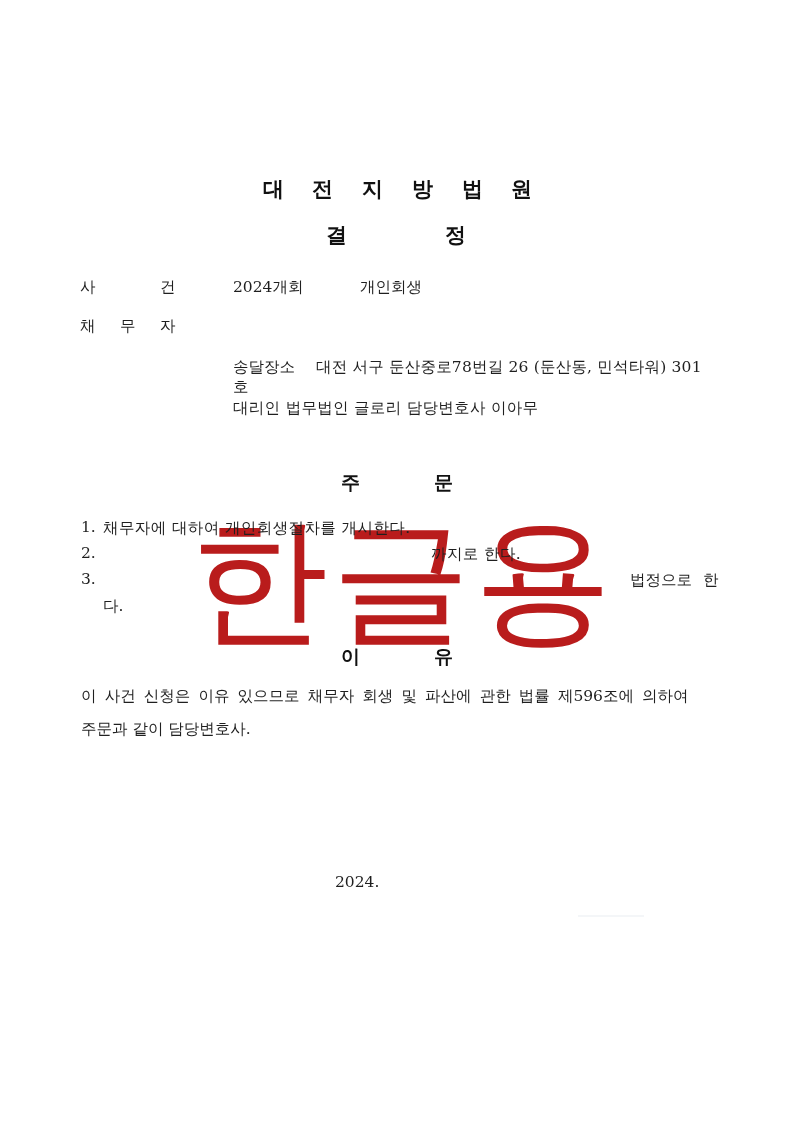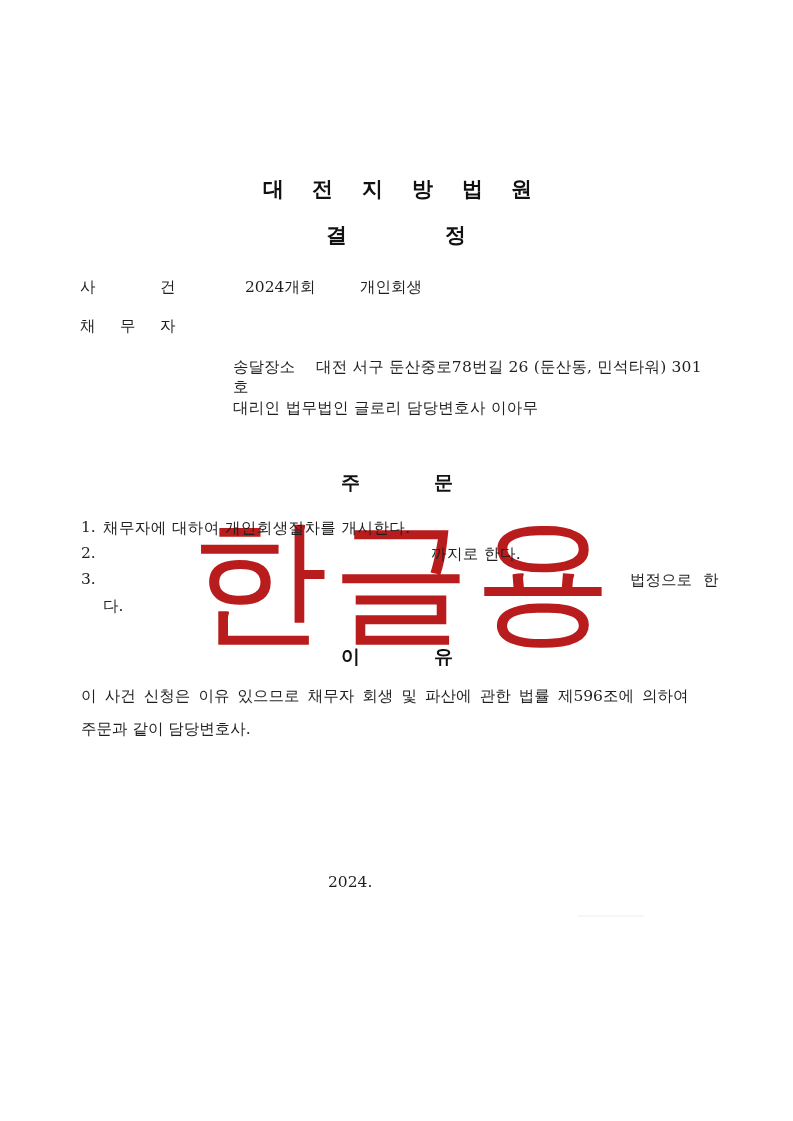--- a/index.html
+++ b/index.html
@@ -75,21 +75,21 @@
   <span class="abs title" style="left:362px; top:175px;">지</span>
   <span class="abs title" style="left:412px; top:175px;">방</span>
   <span class="abs title" style="left:462px; top:175px;">법</span>
   <span class="abs title" style="left:511px; top:175px;">원</span>
 
   <span class="abs title" style="left:326px; top:221px;">결</span>
   <span class="abs title" style="left:445px; top:221px;">정</span>
 
   <span class="abs body-text" style="left:80px; top:277px;">사</span>
   <span class="abs body-text" style="left:160px; top:277px;">건</span>
-  <span class="abs body-text" style="left:233px; top:277px;margin-left:12px;">2024개회</span>
+  <span class="abs body-text" style="left:233px; top:277px;">2024개회</span>
   <span class="abs body-text" style="left:360px; top:277px;">개인회생</span>
 
   <span class="abs body-text" style="left:80px; top:316px;">채</span>
   <span class="abs body-text" style="left:120px; top:316px;">무</span>
   <span class="abs body-text" style="left:160px; top:316px;">자</span>
 
   <span class="abs body-text" style="left:233px; top:357px;">송달장소</span>
   <span class="abs body-text" style="left:316px; top:357px; letter-spacing:0.2px;">대전 서구 둔산중로78번길 26 (둔산동, 민석타워) 301</span>
   <span class="abs body-text" style="left:233px; top:377px;">호</span>
   <span class="abs body-text" style="left:233px; top:398px; letter-spacing:0.3px;">대리인 법무법인 글로리 담당변호사 이아무</span>
@@ -106,16 +106,16 @@
   <span class="abs body-text" style="left:81px; top:570px;">3.</span>
   <span class="abs body-text" style="left:630px; top:570px; word-spacing:6px;">법정으로 한</span>
   <span class="abs body-text" style="left:103px; top:596px;">다.</span>
 
   <span class="abs section-head" style="left:341px; top:644px;">이</span>
   <span class="abs section-head" style="left:434px; top:644px;">유</span>
 
   <span class="abs body-text" style="left:81px; top:686px; word-spacing:3.2px;">이 사건 신청은 이유 있으므로 채무자 회생 및 파산에 관한 법률 제596조에 의하여</span>
   <span class="abs body-text" style="left:81px; top:719px;">주문과 같이 담당변호사.</span>
 
-  <span class="abs body-text" style="left:328px; top:873px;text-align:right;">2024.</span>
+  <span class="abs body-text" style="left:335px; top:873px;text-align:right;">2024.</span>
 
   <div class="faint-line"></div>
 </div>
 
 </body></html>

